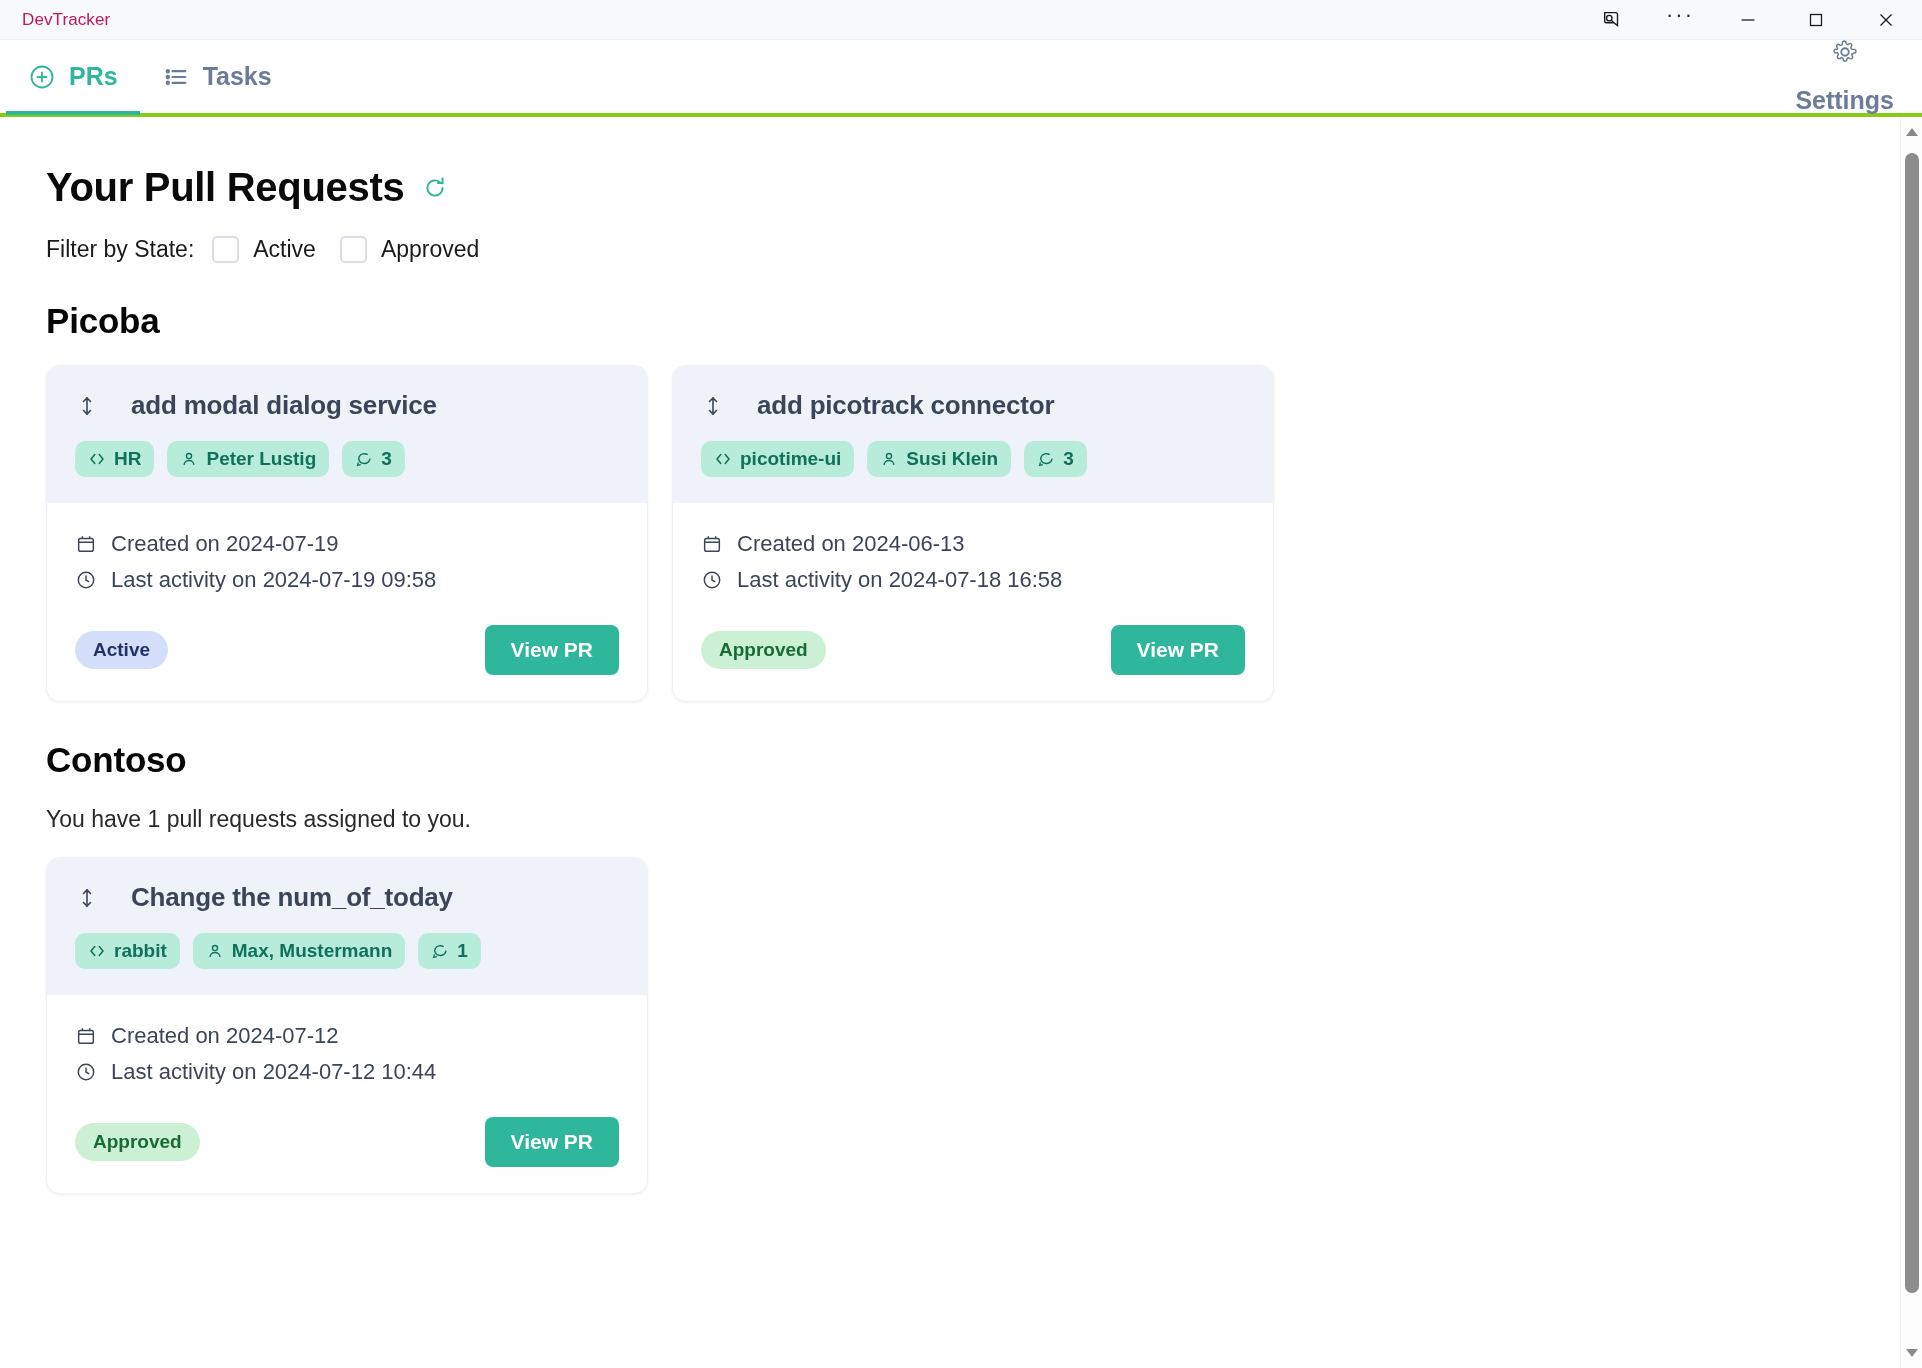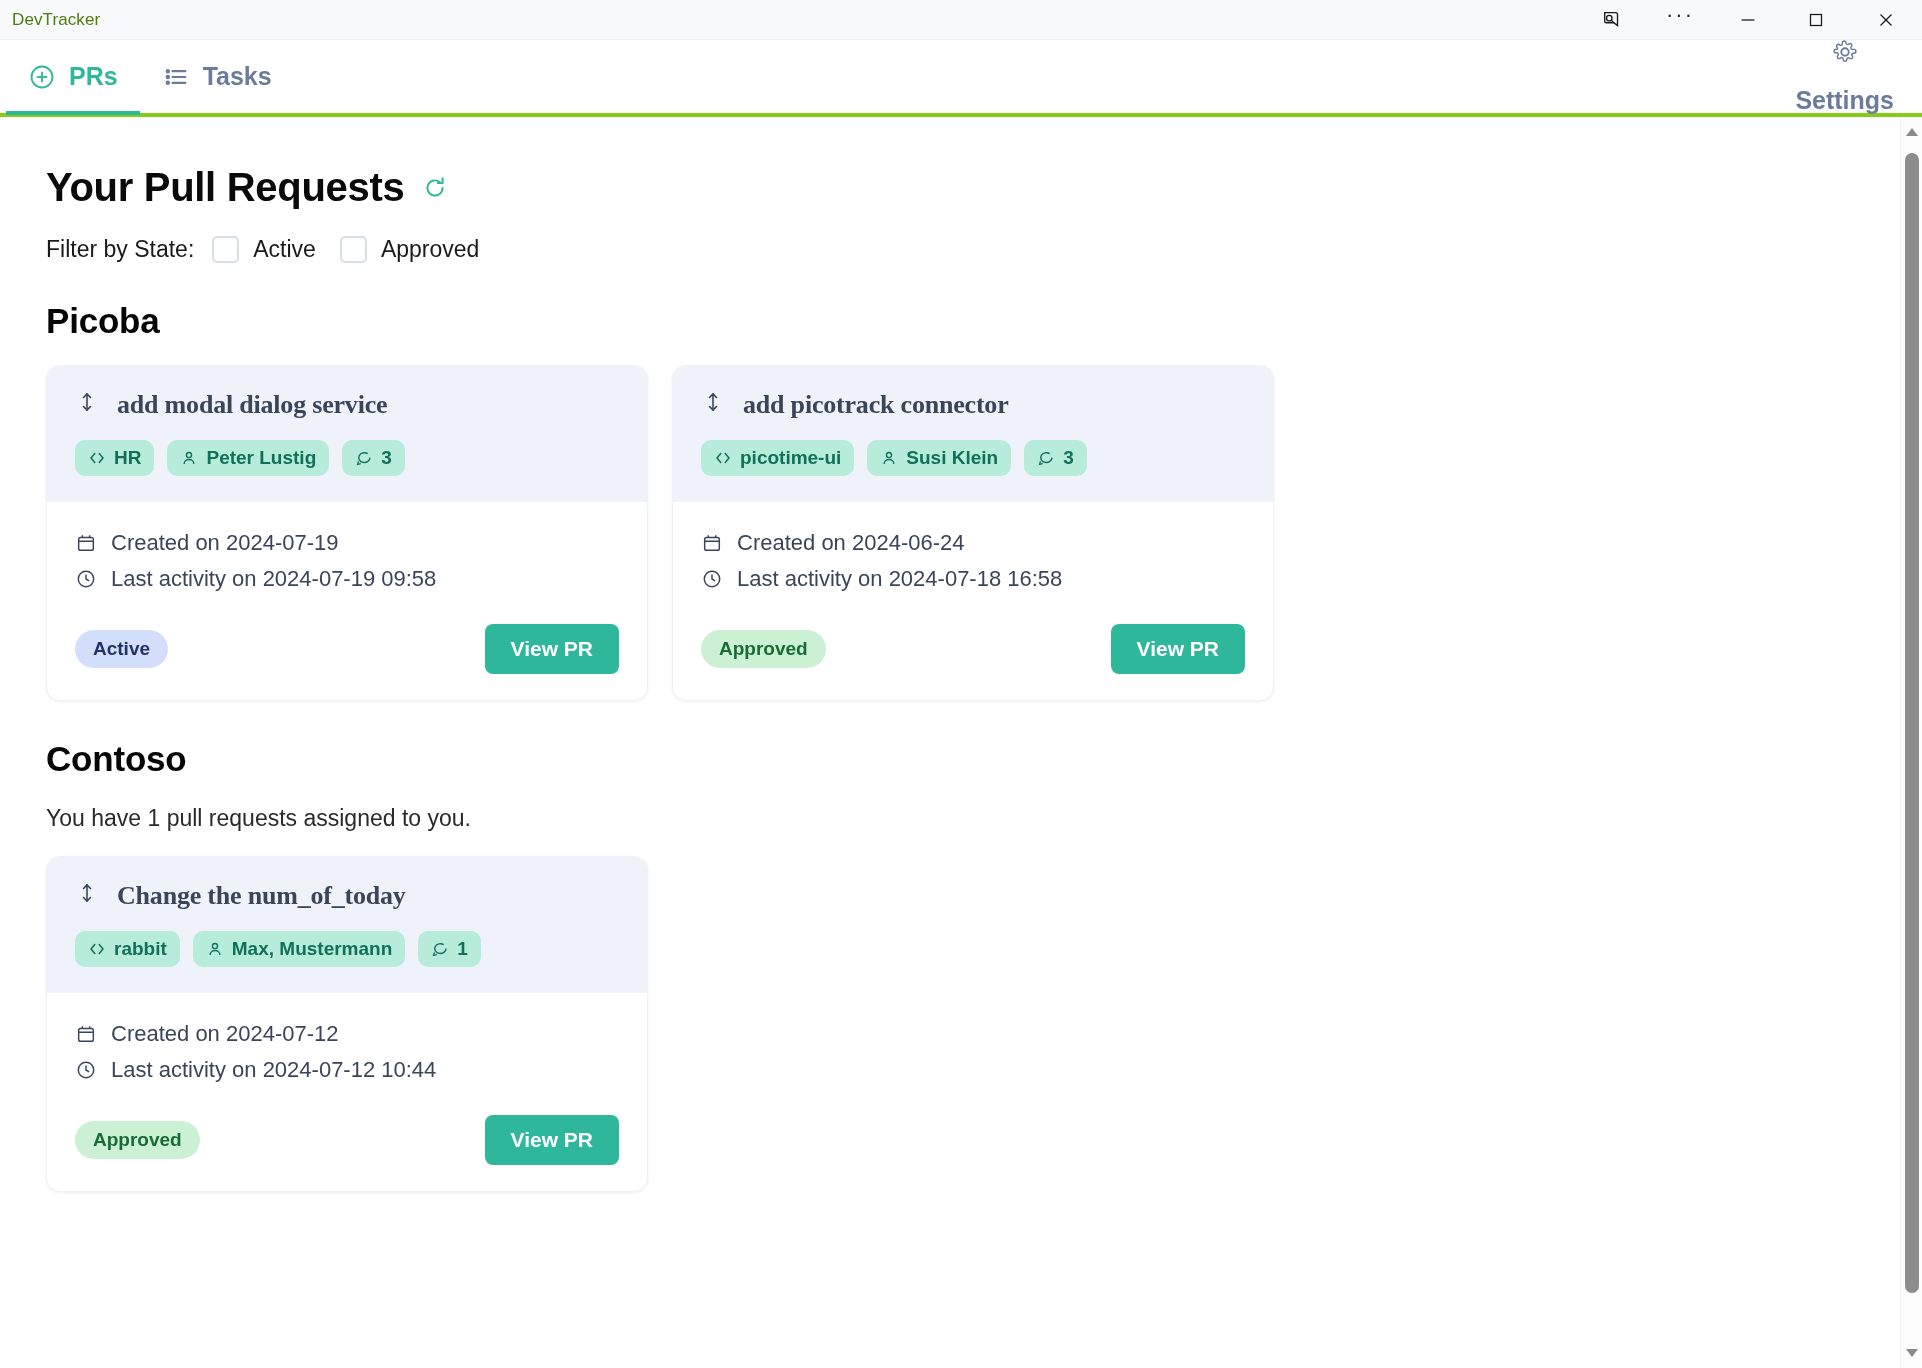--- a/index.html
+++ b/index.html
@@ -16,22 +16,22 @@
   .titlebar {
     height: 40px;
     background: #f7f9fb;
     border-bottom: 1px solid #eceff3;
     display: flex;
     align-items: center;
     position: relative;
   }
   .titlebar-title {
     font-size: 17px;
-    color: #4d7c0f;
-    margin-left: 12px;
+    color: #be185d;
+    margin-left: 22px;
     letter-spacing: .1px;
   }
   .titlebar-controls {
     margin-left: auto;
     display: flex;
     align-items: stretch;
     height: 40px;
   }
   .tb-btn {
     width: 68px;
@@ -159,23 +159,22 @@
     border-radius: 14px;
     box-shadow: 0 1px 3px rgba(20,30,60,.07);
     overflow: hidden;
   }
   .card-head {
     background: #eff2f8;
     padding: 24px 28px 26px 28px;
   }
   .card-title-row {
     display: flex;
-    align-items: flex-start;
-    gap: 18px;
-    font-family: Liberation Serif, serif;
+    align-items: center;
+    gap: 32px;
   }
   .pr-ico { display: flex; align-items: center; color: #3b4559; }
   .card-title {
     font-size: 26px;
     font-weight: 700;
     color: #3b4559;
     letter-spacing: -.2px;
   }
   .chips {
     display: flex;
@@ -474,21 +473,21 @@
           <div class="card-body">
             <div class="meta-line">
               <span class="mi">
                 <svg width="22" height="22" viewBox="0 0 24 24" fill="none" stroke="#3b4559" stroke-width="1.6">
                     <rect x="4" y="6" width="16" height="14" rx="2"></rect>
                     <line x1="4" y1="10" x2="20" y2="10"></line>
                     <line x1="8" y1="3.6" x2="8" y2="6.5"></line>
                     <line x1="16" y1="3.6" x2="16" y2="6.5"></line>
                   </svg>
               </span>
-              <span>Created on 2024-06-24</span>
+              <span>Created on 2024-06-13</span>
             </div>
             <div class="meta-line">
               <span class="mi">
                 <svg width="22" height="22" viewBox="0 0 24 24" fill="none" stroke="#3b4559" stroke-width="1.6">
                     <circle cx="12" cy="12" r="8.4"></circle>
                     <polyline points="12,7.2 12,12 15.4,14"></polyline>
                   </svg>
               </span>
               <span>Last activity on 2024-07-18 16:58</span>
             </div>

